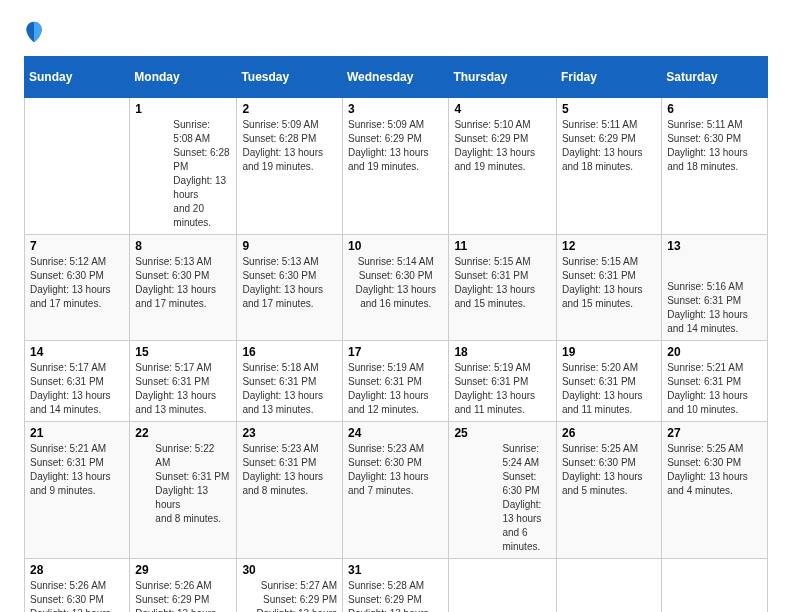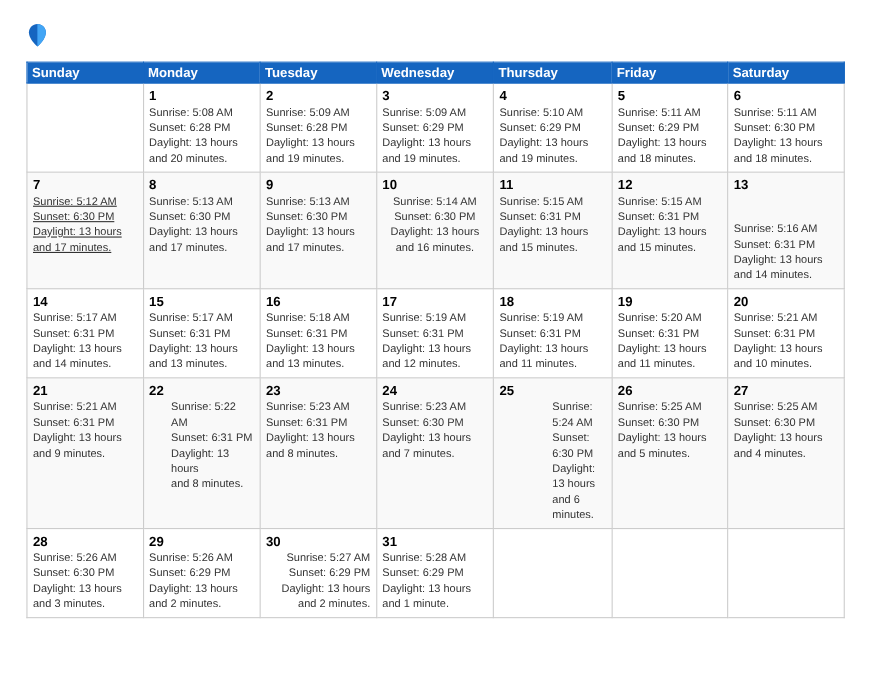--- a/index.html
+++ b/index.html
@@ -47,21 +47,21 @@
       margin-top: 2px;
     }
     table {
       width: 100%;
       border-collapse: collapse;
       font-size: 11px;
     }
     thead th {
       background-color: #1565c0;
       color: #fff;
-      padding: 2px 4px;
+      padding: 13px 4px;
       text-align: left;
       font-size: 12px;
       font-weight: bold;
       border: 1px solid #1565c0;
     }
     tbody td {
       border: 1px solid #ccc;
       vertical-align: top;
       padding: 4px 5px;
       width: 108px;
@@ -113,21 +113,21 @@
         <th>Thursday</th>
         <th>Friday</th>
         <th>Saturday</th>
       </tr>
   </thead>
   <tbody id="calendar-body">
   <tr>
         <td class="empty"></td>
         <td>
           <span class="day-num">1</span>
-          <div class="day-info" style="white-space: pre-line;">Sunrise: 5:08 AM
+          <div class="day-info" style="white-space: pre-line; margin-left: 38px;">Sunrise: 5:08 AM
 Sunset: 6:28 PM
 Daylight: 13 hours
 and 20 minutes.</div>
         </td>
         <td>
           <span class="day-num">2</span>
           <div class="day-info" style="white-space: pre-line;">Sunrise: 5:09 AM
 Sunset: 6:28 PM
 Daylight: 13 hours
 and 19 minutes.</div>
@@ -157,21 +157,21 @@
           <span class="day-num">6</span>
           <div class="day-info" style="white-space: pre-line;">Sunrise: 5:11 AM
 Sunset: 6:30 PM
 Daylight: 13 hours
 and 18 minutes.</div>
         </td>
       </tr>
       <tr class="row-stripe">
         <td>
           <span class="day-num">7</span>
-          <div class="day-info" style="white-space: pre-line; text-decoration: underline;">Sunrise: 5:12 AM
+          <div class="day-info" style="white-space: pre-line;">Sunrise: 5:12 AM
 Sunset: 6:30 PM
 Daylight: 13 hours
 and 17 minutes.</div>
         </td>
         <td>
           <span class="day-num">8</span>
           <div class="day-info" style="white-space: pre-line;">Sunrise: 5:13 AM
 Sunset: 6:30 PM
 Daylight: 13 hours
 and 17 minutes.</div>

